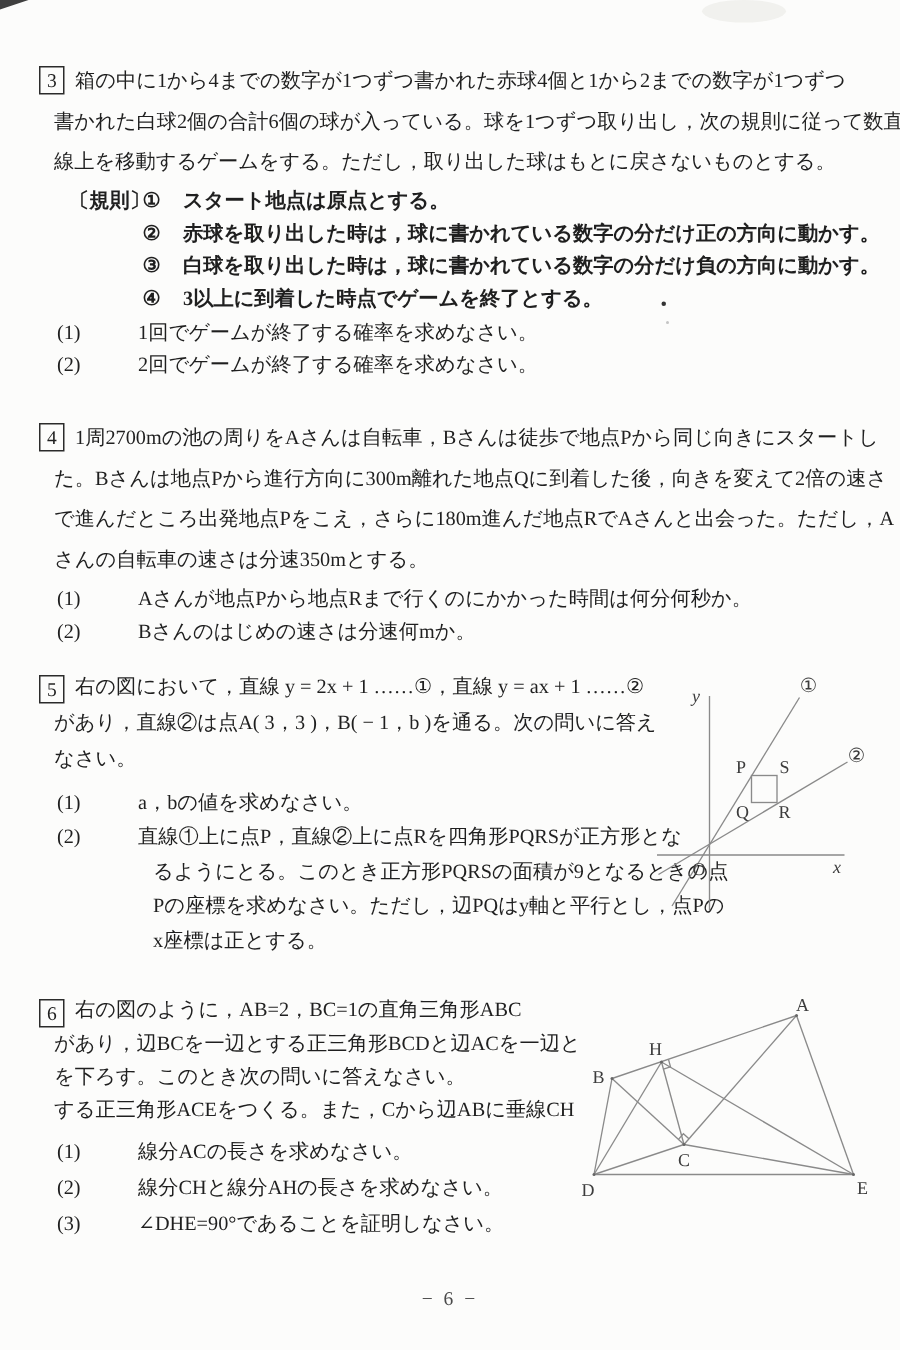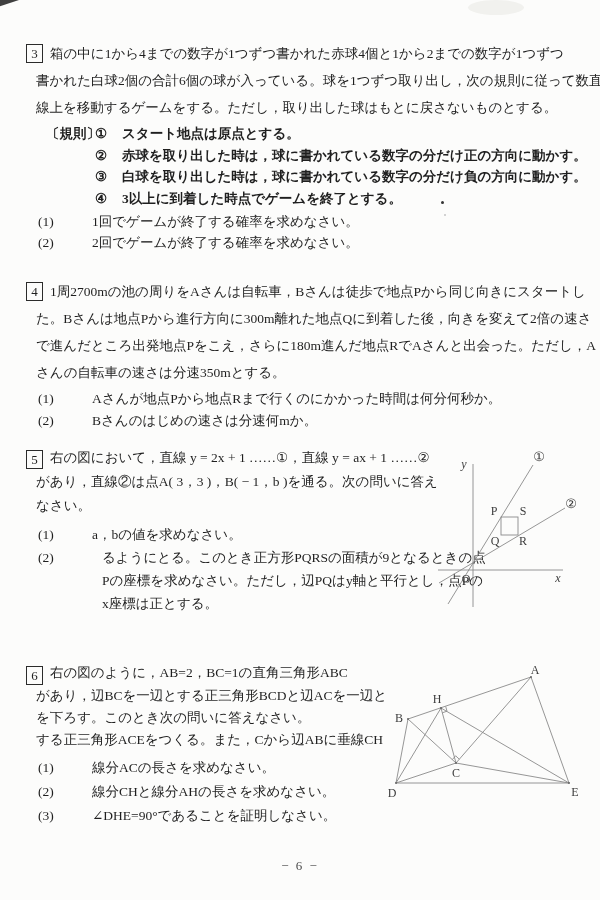--- a/index.html
+++ b/index.html
@@ -138,20 +138,21 @@
     <div class="line cont">なさい。</div>
   </div>
   <div class="qs">
     <div class="q-row">
       <span class="qmark">(1)</span>
       <span>a，bの値を求めなさい。</span>
     </div>
     <div class="q-row">
       <span class="qmark">(2)</span>
       <div>
+        <div>直線①上に点P，直線②上に点Rを四角形PQRSが正方形とな</div>
         <div class="qc">るようにとる。このとき正方形PQRSの面積が9となるときの点</div>
         <div class="qc">Pの座標を求めなさい。ただし，辺PQはy軸と平行とし，点Pの</div>
         <div class="qc">x座標は正とする。</div>
       </div>
     </div>
   </div>
 </section>
 
 <svg class="fig fig-graph" width="172" height="200" viewBox="0 0 172 200">
   <line x1="45" y1="24" x2="45" y2="167"></line>

